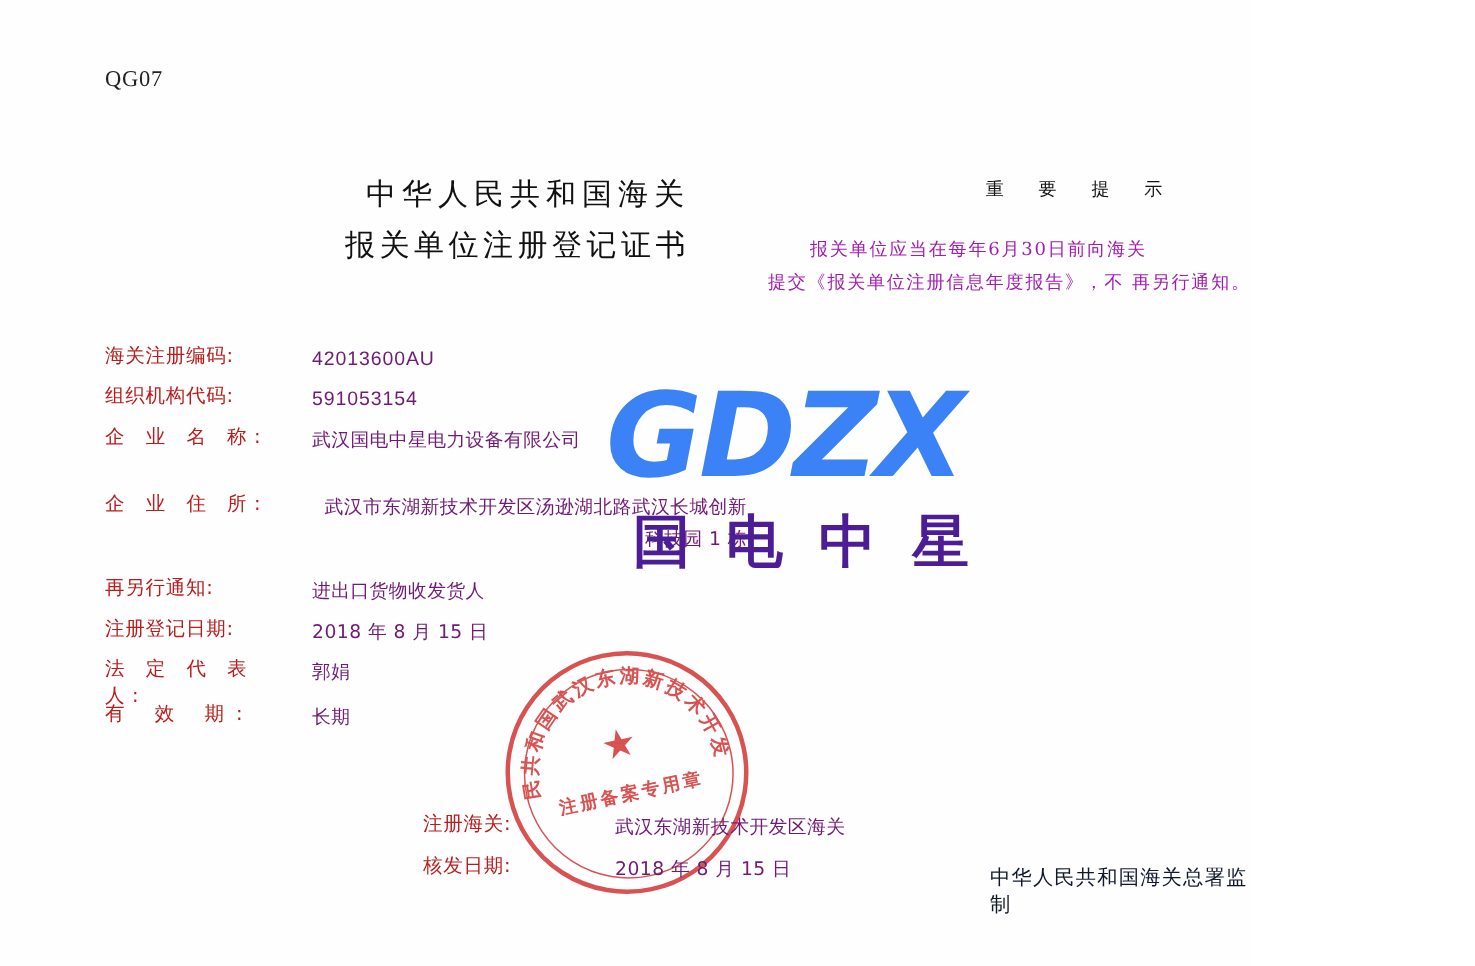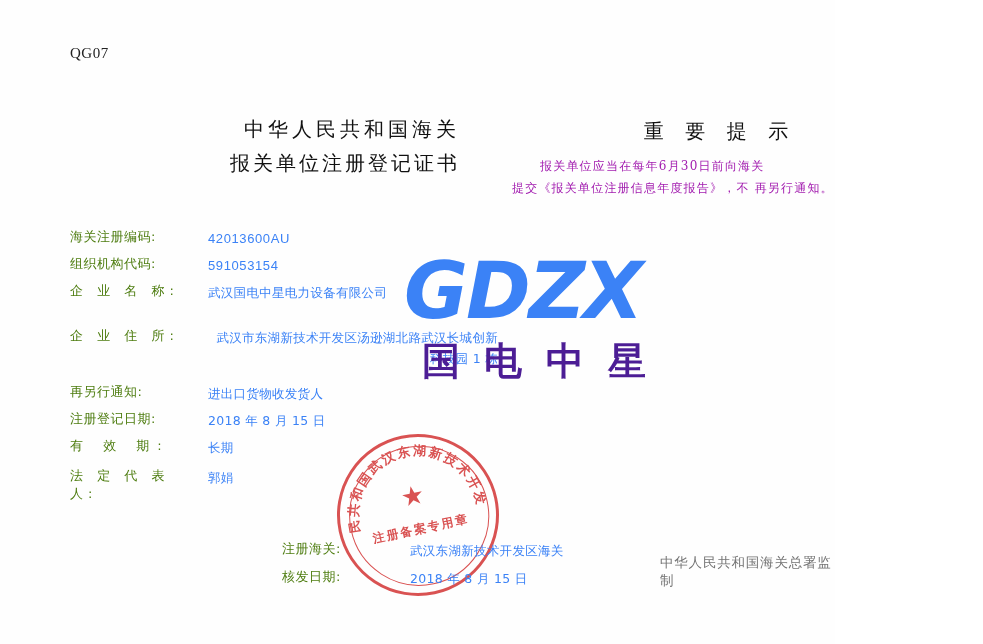--- a/index.html
+++ b/index.html
@@ -48,22 +48,22 @@
     letter-spacing: 3px;
   }
 
   
   .notice-title {
     position: absolute;
     left: 530px;
     top: 118px;
     width: 380px;
     text-align: center;
-    font-family: Liberation Sans, sans-serif;
-    font-size: 20px;
+    font-family: Liberation Mono, monospace;
+    font-size: 12px;
     letter-spacing: 8px;
     color: #111;
     font-weight: 500;
   }
   .notice-body {
     position: absolute;
     left: 512px;
     top: 155px;
     width: 360px;
     font-family: "DejaVu Serif", serif;
@@ -90,37 +90,37 @@
     min-height: 27px;
     margin-bottom: 0px;
   }
   .field-label {
     position: absolute;
     left: 0;
     top: 0;
     width: 130px;
     font-family: "DejaVu Sans", sans-serif;
     font-size: 13px;
-    color: #4d7c0f;
+    color: #b91c1c;
     letter-spacing: 0.5px;
   }
   .field-label.spread {
     letter-spacing: 5px;
   }
   .field-label.spread2 {
     letter-spacing: 8px;
   }
   .field-value {
     position: absolute;
     left: 138px;
     top: 0;
     width: 300px;
     font-family: "DejaVu Sans", sans-serif;
     font-size: 12.5px;
-    color: #3b82f6;
+    color: #701a75;
     letter-spacing: 0.3px;
     line-height: 21px;
   }
   .field-value.latin {
     font-family: "Liberation Sans", sans-serif;
     font-size: 13px;
     letter-spacing: 0.6px;
   }
 
   .gap-sm { height: 10px; }
@@ -141,25 +141,25 @@
     left: 104px;
     width: 220px;
     margin-left: 24px;
   }
   .bottom-row { position: relative; height: 28px; }
 
   
   .footer-right {
     position: absolute;
     left: 660px;
-    top: 554px;
+    top: 576px;
     font-family: Liberation Mono, monospace;
     font-size: 13.5px;
     letter-spacing: 0.8px;
-    color: #737373;
+    color: #0f172a;
   }
 
   
   .watermark {
     position: absolute;
     left: 404px;
     top: 258px;
     width: 430px;
     height: 140px;
     pointer-events: none;
@@ -311,27 +311,27 @@
       <span class="field-label">再另行通知:</span>
       <span class="field-value">进出口货物收发货人</span>
     </div>
 
     <div class="field-row">
       <span class="field-label">注册登记日期:</span>
       <span class="field-value">2018 年 8 月 15 日</span>
     </div>
 
     <div class="field-row" style="min-height:30px;">
+      <span class="field-label spread">法 定 代 表 人:</span>
+      <span class="field-value">郭娟</span>
+    </div>
+
+    <div class="field-row" style="min-height:30px;">
       <span class="field-label spread2">有 效 期:</span>
       <span class="field-value">长期</span>
-    </div>
-
-    <div class="field-row" style="min-height:30px;">
-      <span class="field-label spread">法 定 代 表 人:</span>
-      <span class="field-value">郭娟</span>
     </div>
 
   </div>
 
   <div class="watermark">
     <div class="wm-text">GDZX</div>
     <div class="wm-sub">国电中星</div>
   </div>
 
   <div class="seal">

